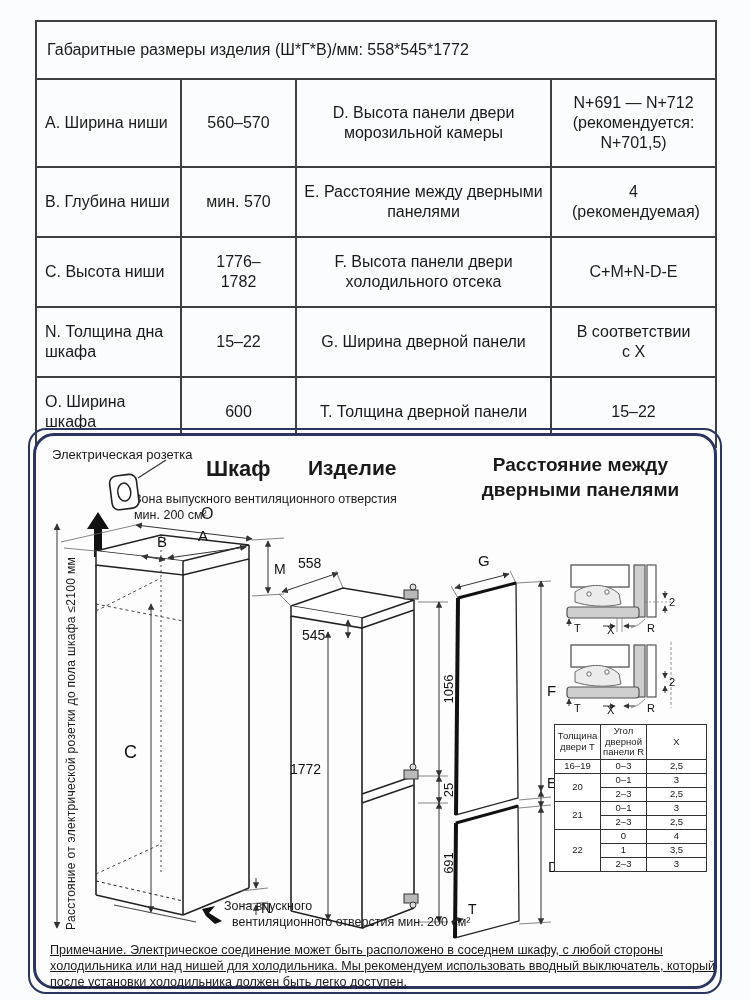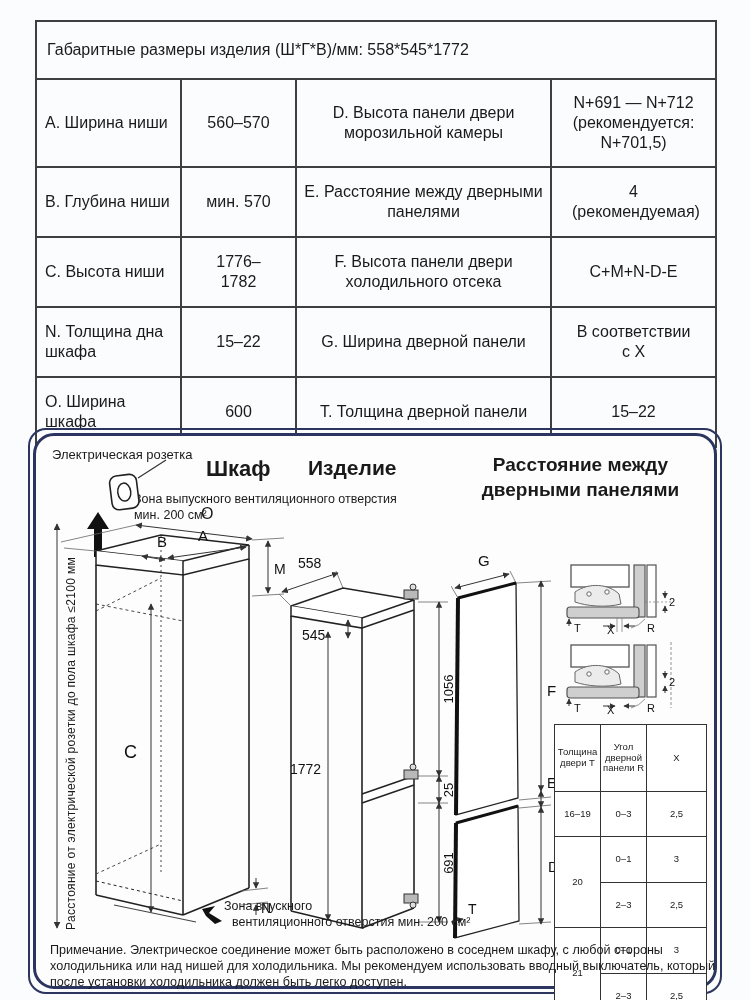--- a/index.html
+++ b/index.html
@@ -22,21 +22,21 @@
     border-radius:21px; background:#fdfdfe; }
   .abs { position:absolute; }
   .small { font-size:12.5px; line-height:16px; }
   .h1 { font-size:21px; font-weight:bold; }
   .dimletter { font-size:16px; }
   .vtext { writing-mode:vertical-rl; transform:rotate(180deg); font-size:12px; letter-spacing:0.3px; white-space:nowrap; }
   .note { font-size:12.6px; line-height:16px; }
 
   
   table.mini { border-collapse:collapse; width:152px; table-layout:fixed; background:#fff; }
-  table.mini th, table.mini td { border:1.7px solid #333; font-size:9.5px; line-height:10.5px; text-align:center; padding:17px 2px; font-weight:normal; }
+  table.mini th, table.mini td { border:1.7px solid #333; font-size:9.5px; line-height:10.5px; text-align:center; padding:1px 2px; font-weight:normal; }
   table.mini th { height:32px; }
   table.mini td { height:14px; }
 
   svg text { font-family:"Liberation Sans", sans-serif; fill:#111; }
 </style>
 </head>
 <body>
 
 <div class="page">
 
@@ -360,17 +360,17 @@
       </tr>
     </tbody>
         </table>
 
     <svg class="abs" style="left:164px; top:468px;" width="24" height="20">
       <path d="M2,5 L15,2 L9,9 L22,17 L15,20 L6,12 Z" fill="#111"></path>
     </svg>
     <span class="abs small" style="left:188px; top:462px;">Зона впускного</span>
     <span class="abs small" style="left:196px; top:478px;">вентиляционного отверстия мин. 200 см²</span>
 
-    <div class="abs note" style="left:14px; top:506px; width:665px;">Примечание. Электрическое соединение может быть расположено в соседнем шкафу, с любой стороны холодильника или над нишей для холодильника. Мы рекомендуем использовать вводный выключатель, который после установки холодильника должен быть легко доступен.</div>
+    <div class="abs note" style="left:14px; top:506px; width:665px;text-decoration:underline;">Примечание. Электрическое соединение может быть расположено в соседнем шкафу, с любой стороны холодильника или над нишей для холодильника. Мы рекомендуем использовать вводный выключатель, который после установки холодильника должен быть легко доступен.</div>
 
   </div>
   </div>
 </div>
 
 </body></html>

